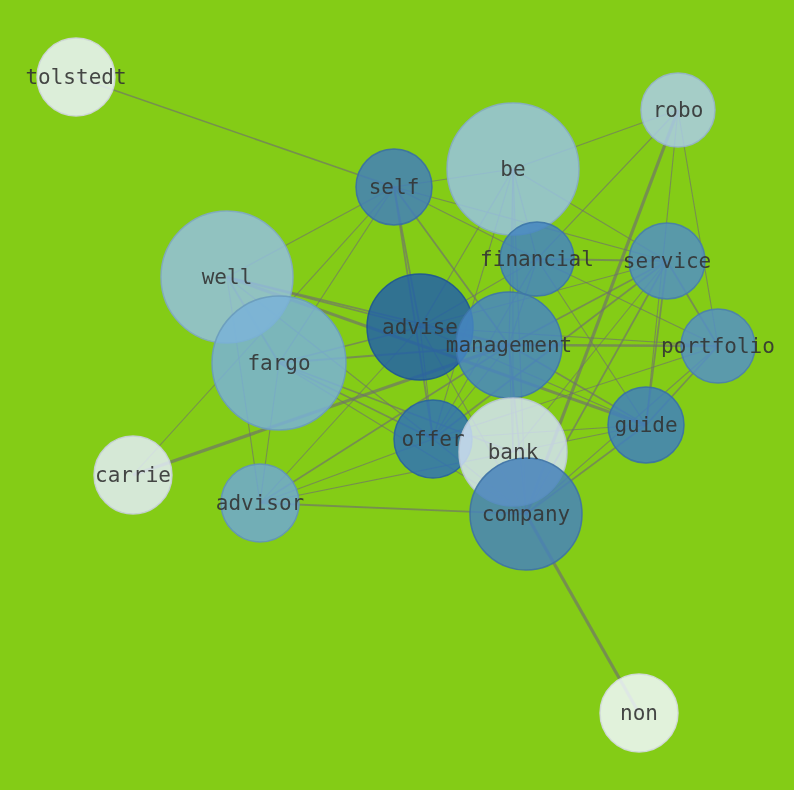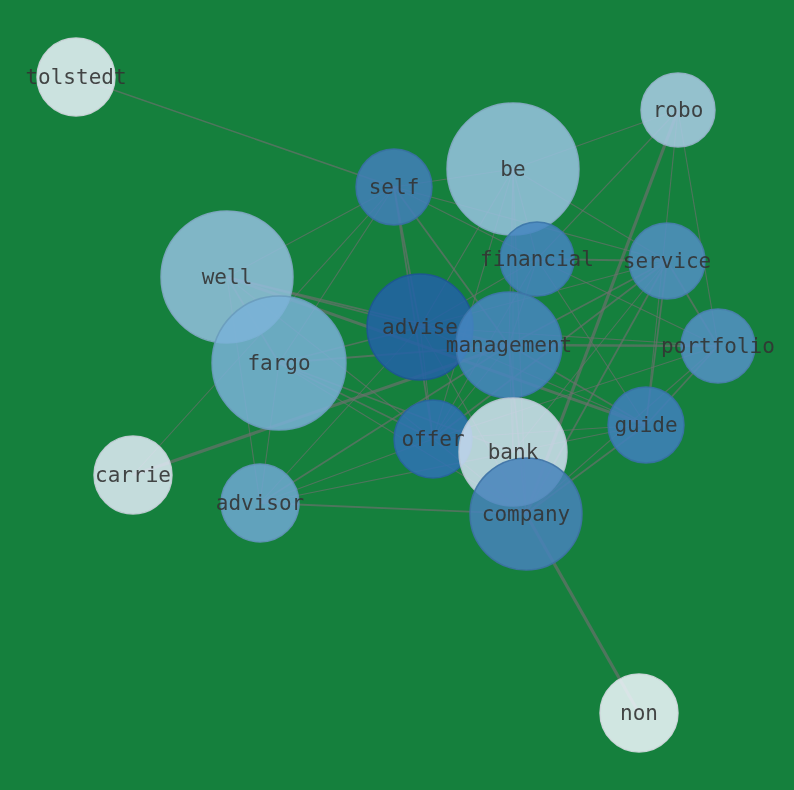--- a/index.html
+++ b/index.html
@@ -8,21 +8,21 @@
     background: #ffffff;
     width: 794px;
     height: 790px;
     overflow: hidden;
     font-family: "DejaVu Sans Mono", "Liberation Mono", monospace;
   }
   #figure {
     position: relative;
     width: 794px;
     height: 790px;
-    background: #15803d;
+    background: #84cc16;
   }
   svg text {
     font-family: "DejaVu Sans Mono", "Liberation Mono", monospace;
     pointer-events: none;
   }
 </style>
 </head>
 <body>
 
 <div id="figure">

